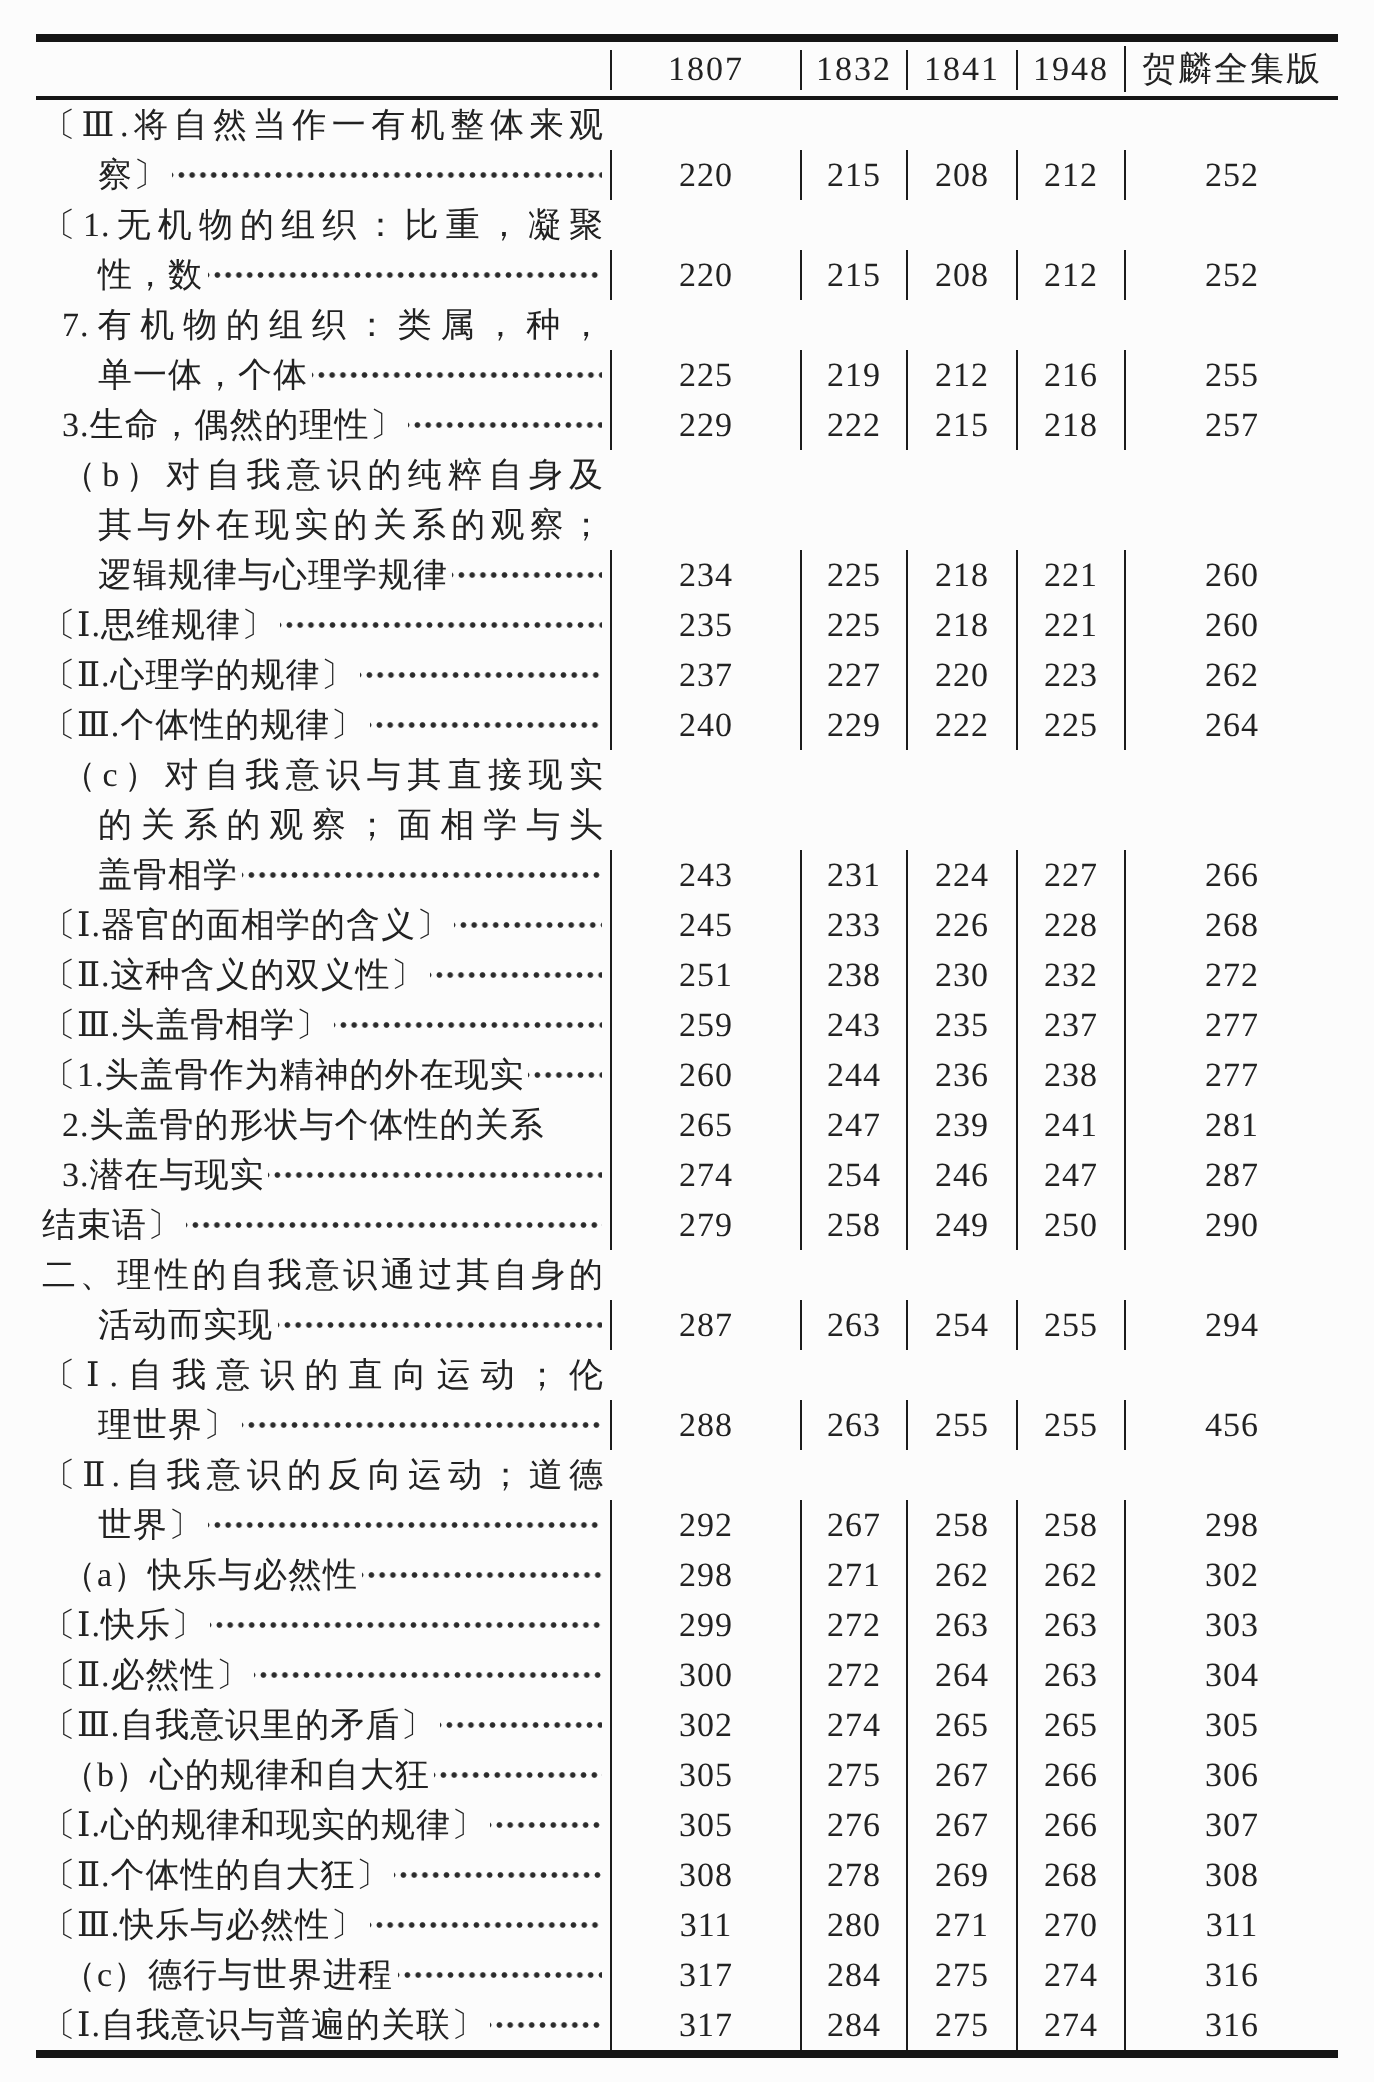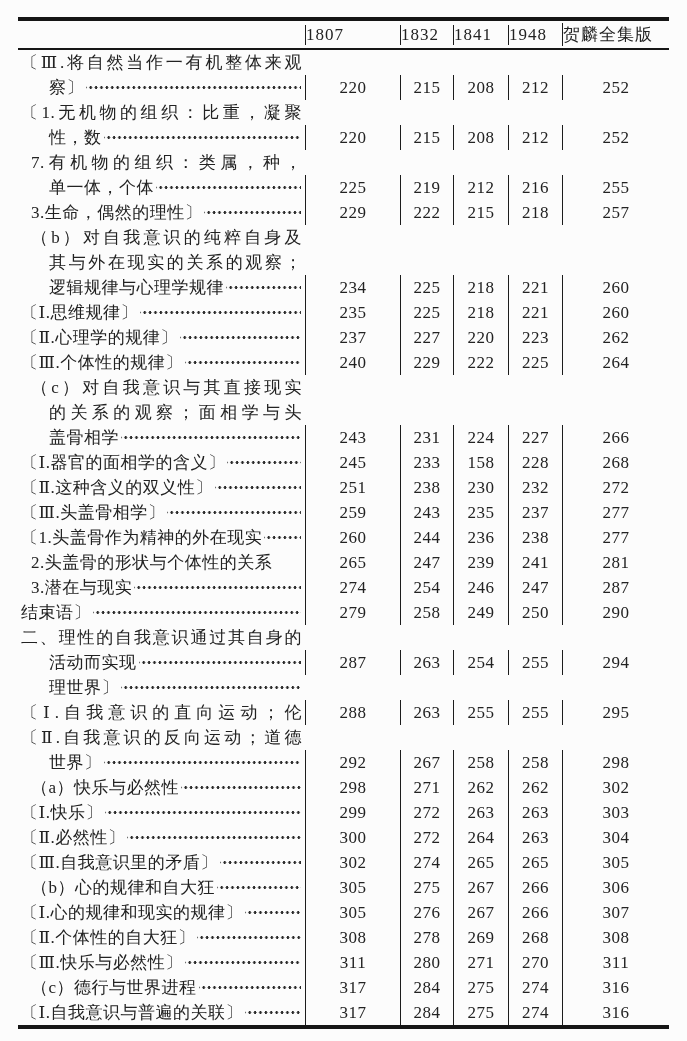--- a/index.html
+++ b/index.html
@@ -11,21 +11,21 @@
   .table{
     position:absolute;left:18px;top:17px;width:651px;
     border-top:4px solid #161616;border-bottom:4px solid #161616;
     box-sizing:border-box;
   }
   .hrow{
     display:flex;align-items:center;height:27px;
     border-bottom:2px solid #161616;
   }
   .hcell{
-    box-sizing:border-box;text-align:left;font-size:17px;
+    box-sizing:border-box;text-align:center;font-size:17px;
     letter-spacing:1px;white-space:nowrap;
   }
   .tcol{flex:1 1 auto;min-width:0;}
   .c1{width:95px;border-left:1.5px solid #1c1c1c;}
   .c2{width:53px;border-left:1.5px solid #1c1c1c;}
   .c3{width:55px;border-left:1.5px solid #1c1c1c;}
   .c4{width:54px;border-left:1.5px solid #1c1c1c;}
   .c5{width:107px;border-left:1.5px solid #1c1c1c;}
   .row{display:flex;align-items:flex-end;}
   .tcell{
@@ -200,21 +200,21 @@
 
   <div class="row">
     <div class="tcell">
           <div class="tline i0 lastline">
             <span class="txt">〔Ⅰ.器官的面相学的含义〕</span>
             <span class="leader"></span>
           </div>
         </div>
     <div class="ncell c1">245</div>
     <div class="ncell c2">233</div>
-    <div class="ncell c3">158</div>
+    <div class="ncell c3">226</div>
     <div class="ncell c4">228</div>
     <div class="ncell c5">268</div>
   </div>
 
   <div class="row">
     <div class="tcell">
           <div class="tline i0 lastline">
             <span class="txt">〔Ⅱ.这种含义的双义性〕</span>
             <span class="leader"></span>
           </div>
@@ -305,31 +305,31 @@
         </div>
     <div class="ncell c1">287</div>
     <div class="ncell c2">263</div>
     <div class="ncell c3">254</div>
     <div class="ncell c4">255</div>
     <div class="ncell c5">294</div>
   </div>
 
   <div class="row">
     <div class="tcell">
+          <div class="tline i0 full">〔Ⅰ.自我意识的直向运动；伦</div>
           <div class="tline i2 lastline">
             <span class="txt">理世界〕</span>
             <span class="leader"></span>
           </div>
-          <div class="tline i0 full">〔Ⅰ.自我意识的直向运动；伦</div>
         </div>
     <div class="ncell c1">288</div>
     <div class="ncell c2">263</div>
     <div class="ncell c3">255</div>
     <div class="ncell c4">255</div>
-    <div class="ncell c5">295</div>
+    <div class="ncell c5">456</div>
   </div>
 
   <div class="row">
     <div class="tcell">
           <div class="tline i0 full">〔Ⅱ.自我意识的反向运动；道德</div>
           <div class="tline i2 lastline">
             <span class="txt">世界〕</span>
             <span class="leader"></span>
           </div>
         </div>

